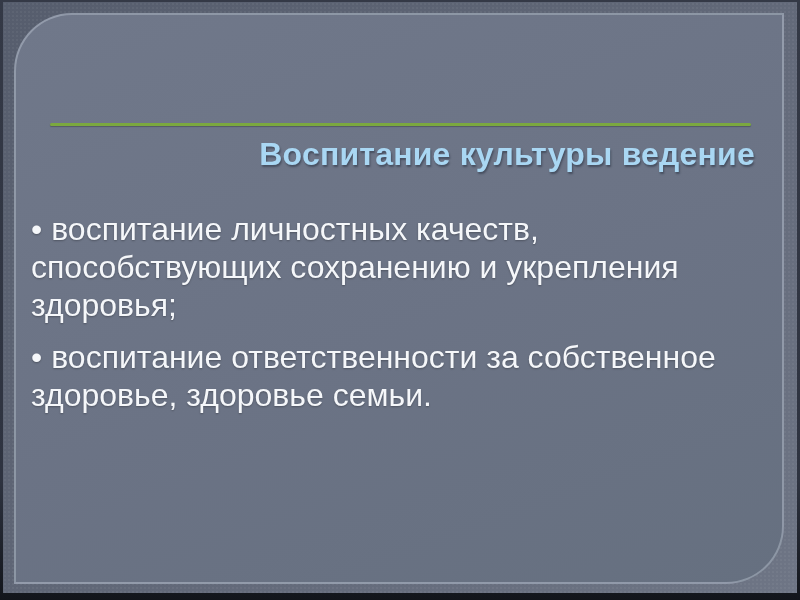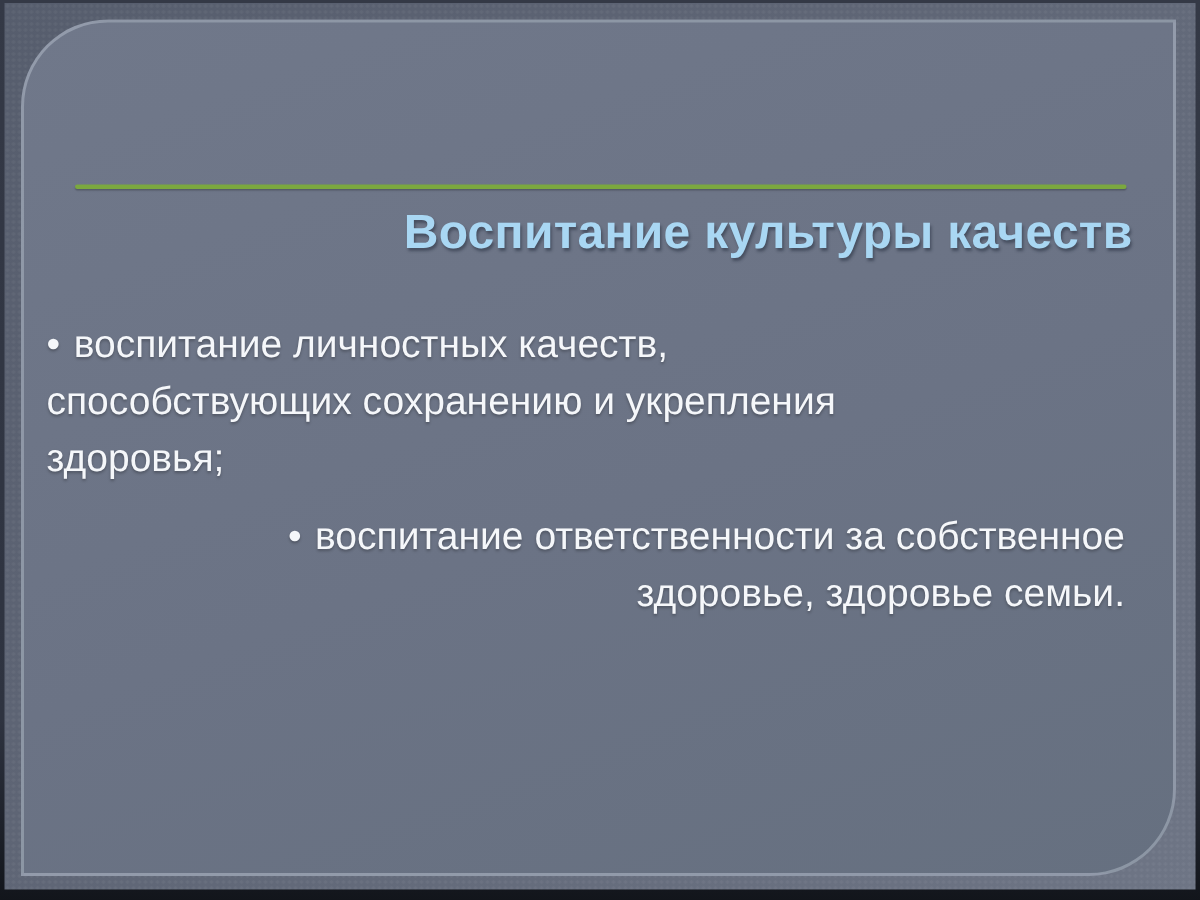--- a/index.html
+++ b/index.html
@@ -77,21 +77,21 @@
     right: 50px;
     top: 210px;
   }
   .bullet-list {
     margin: 0;
     padding: 0;
     list-style: none;
   }
   .bullet-item {
     margin: 0;
-    font-size: 26px;
+    font-size: 32px;
     line-height: 38px;
     text-shadow: 0 1px 2px rgba(0,0,0,0.28);
   }
   .bullet-item + .bullet-item {
     margin-top: 14px;
   }
   .bullet-marker {
     display: inline;
     margin-right: 9px;
   }
@@ -103,33 +103,33 @@
 <body>
 
 <div class="stage">
 
   <div class="slide-bg"></div>
 
   <div class="panel"></div>
 
   <div class="accent-rule" style="background: rgb(123, 168, 63);"></div>
 
-  <h1 class="slide-title" style="color: rgb(169, 215, 243);">Воспитание культуры качеств</h1>
+  <h1 class="slide-title" style="color: rgb(169, 215, 243);">Воспитание культуры ведение</h1>
 
   <div class="content">
     <ul class="bullet-list">
 
       <li class="bullet-item" style="color: rgb(245, 247, 250);">
         <span class="bullet-marker">•</span><span class="bullet-text">воспитание личностных качеств,
 способствующих сохранению и укрепления
 здоровья;</span>
       </li>
 
 
-      <li class="bullet-item" style="color: rgb(245, 247, 250); text-align: right;">
+      <li class="bullet-item" style="color: rgb(245, 247, 250);">
         <span class="bullet-marker">•</span><span class="bullet-text">воспитание ответственности за собственное
 здоровье, здоровье семьи.</span>
       </li>
 
     </ul>
   </div>
 
 </div>
 
 </body></html>

